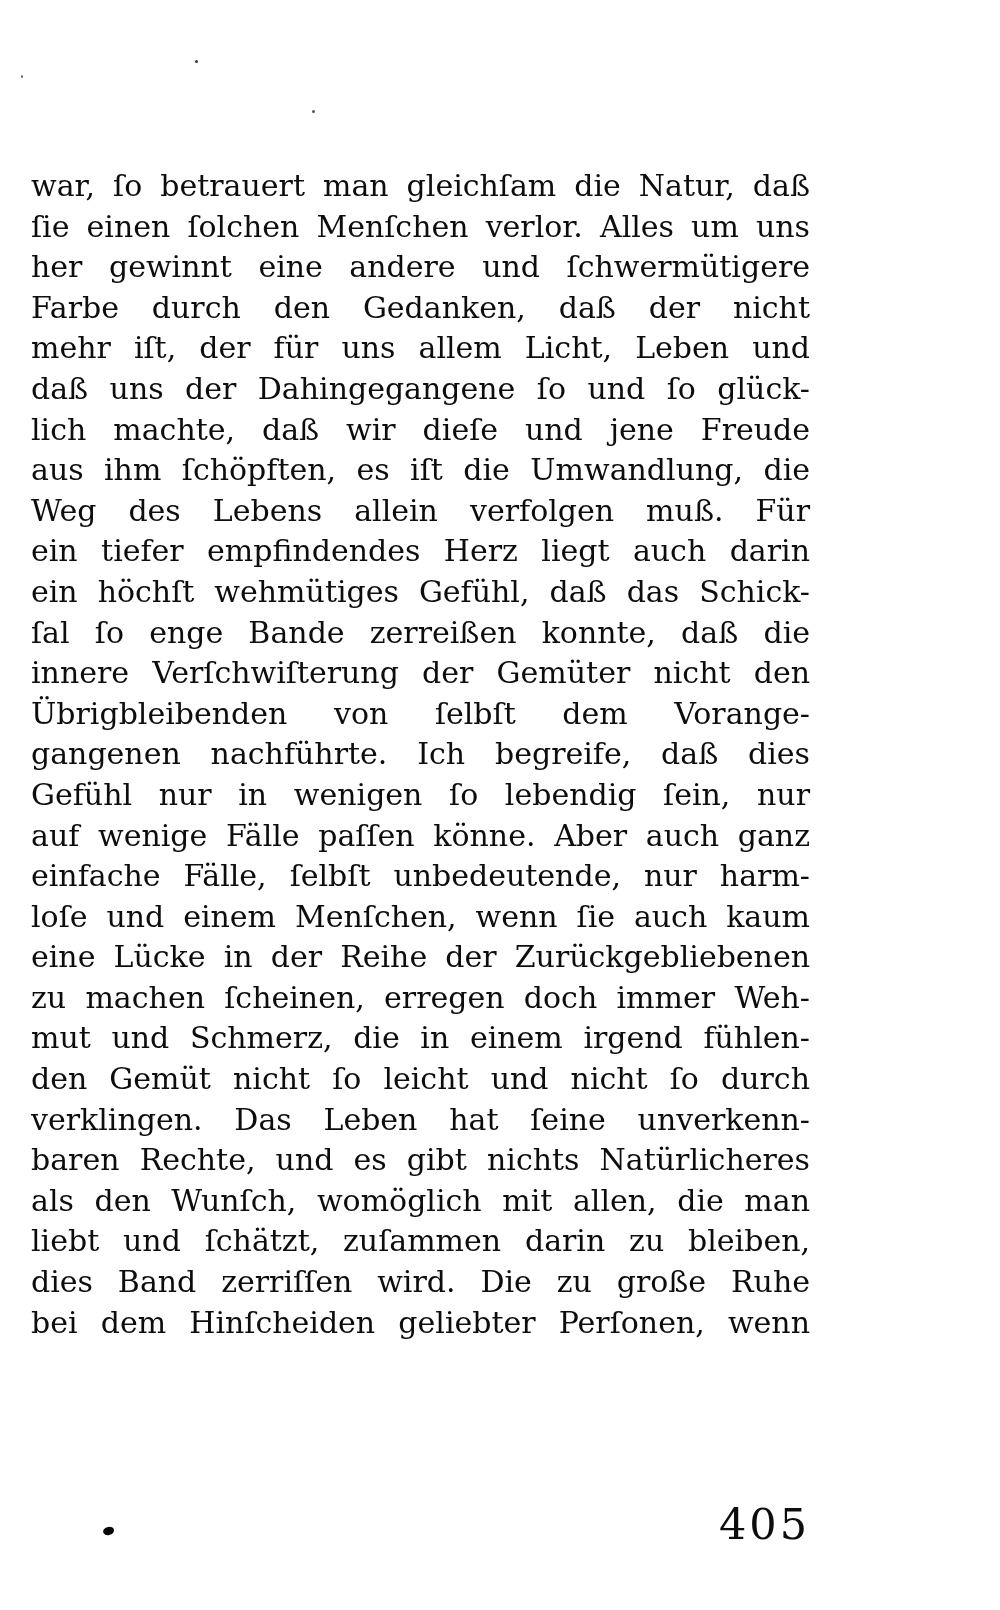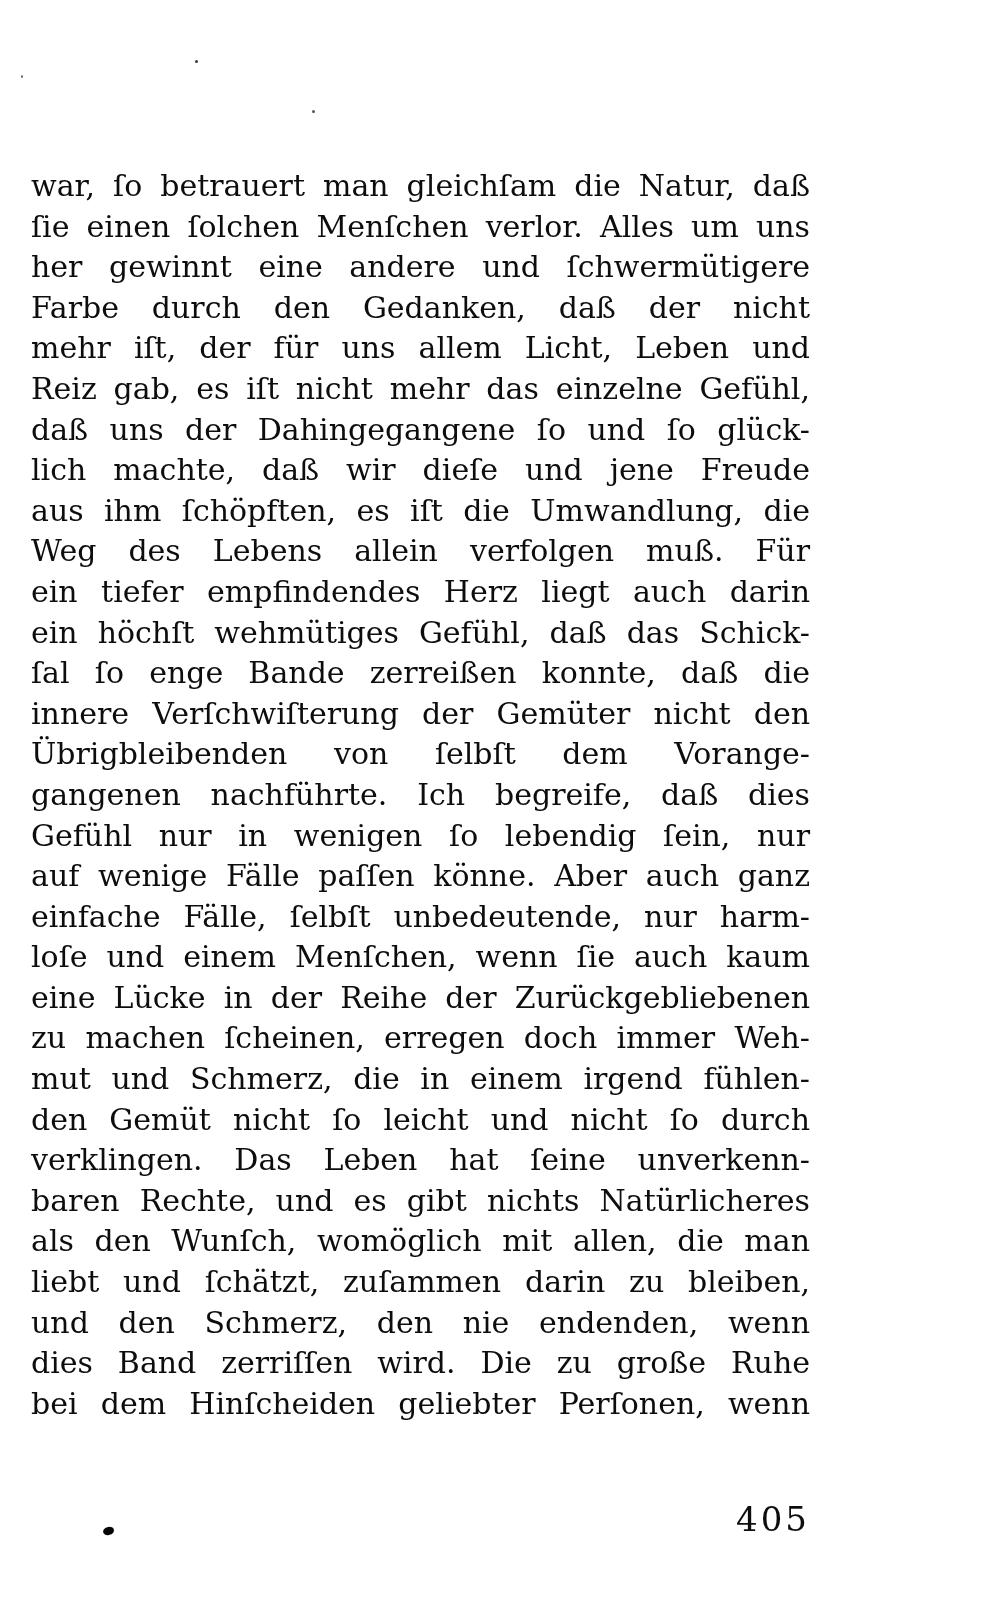--- a/index.html
+++ b/index.html
@@ -35,21 +35,21 @@
     white-space: nowrap;
     
   }
   
   .line { white-space: normal; overflow: visible; }
   .page-number {
     position: absolute;
     top: 1499px;
     right: 190px;
     color: #0d0d0d;
-    font-size: 34px;
+    font-size: 43px;
     letter-spacing: 3px;
   }
   .ink-dot {
     position: absolute;
     left: 103px;
     top: 1527px;
     width: 11px;
     height: 8px;
     background: #050505;
     border-radius: 55% 45% 50% 50%;
@@ -72,21 +72,20 @@
   <div class="speck s1"></div>
   <div class="speck s2"></div>
   <div class="speck s3"></div>
 
   <div class="text-block">
       <div class="line">war, ſo betrauert man gleichſam die Natur, daß</div>
       <div class="line">ſie einen ſolchen Menſchen verlor. Alles um uns</div>
       <div class="line">her gewinnt eine andere und ſchwermütigere</div>
       <div class="line">Farbe durch den Gedanken, daß der nicht</div>
       <div class="line">mehr iſt, der für uns allem Licht, Leben und</div>
-      <div class="line">Reiz gab, es iſt nicht mehr das einzelne Gefühl,</div>
       <div class="line">daß uns der Dahingegangene ſo und ſo glück-</div>
       <div class="line">lich machte, daß wir dieſe und jene Freude</div>
       <div class="line">aus ihm ſchöpften, es iſt die Umwandlung, die</div>
       <div class="line">Weg des Lebens allein verfolgen muß. Für</div>
       <div class="line">ein tiefer empfindendes Herz liegt auch darin</div>
       <div class="line">ein höchſt wehmütiges Gefühl, daß das Schick-</div>
       <div class="line">ſal ſo enge Bande zerreißen konnte, daß die</div>
       <div class="line">innere Verſchwiſterung der Gemüter nicht den</div>
       <div class="line">Übrigbleibenden von ſelbſt dem Vorange-</div>
       <div class="line">gangenen nachführte. Ich begreife, daß dies</div>
@@ -95,21 +94,20 @@
       <div class="line">einfache Fälle, ſelbſt unbedeutende, nur harm-</div>
       <div class="line">loſe und einem Menſchen, wenn ſie auch kaum</div>
       <div class="line">eine Lücke in der Reihe der Zurückgebliebenen</div>
       <div class="line">zu machen ſcheinen, erregen doch immer Weh-</div>
       <div class="line">mut und Schmerz, die in einem irgend fühlen-</div>
       <div class="line">den Gemüt nicht ſo leicht und nicht ſo durch</div>
       <div class="line">verklingen. Das Leben hat ſeine unverkenn-</div>
       <div class="line">baren Rechte, und es gibt nichts Natürlicheres</div>
       <div class="line">als den Wunſch, womöglich mit allen, die man</div>
       <div class="line">liebt und ſchätzt, zuſammen darin zu bleiben,</div>
-      <div class="line">und den Schmerz, den nie endenden, wenn</div>
       <div class="line">dies Band zerriſſen wird. Die zu große Ruhe</div>
       <div class="line">bei dem Hinſcheiden geliebter Perſonen, wenn</div>
     </div>
 
   <div class="page-number">405</div>
 
   <div class="ink-dot"></div>
 
 </div>
 

